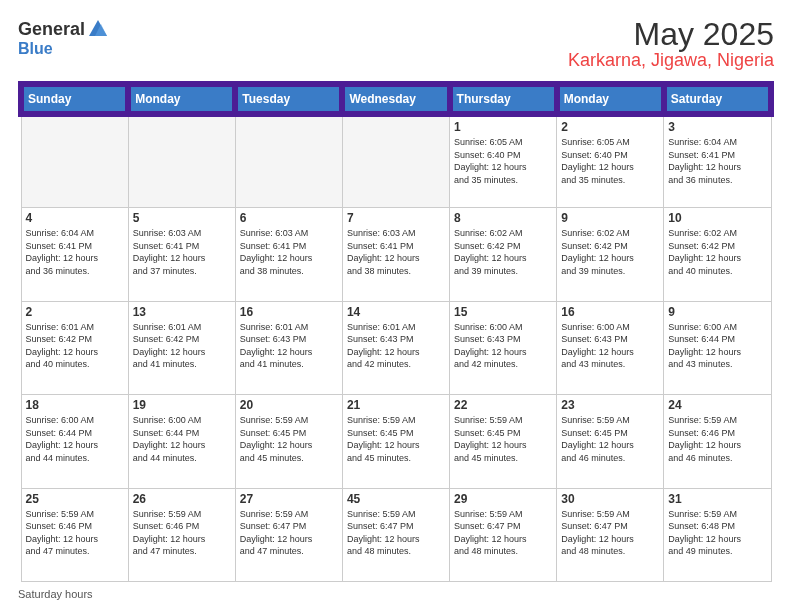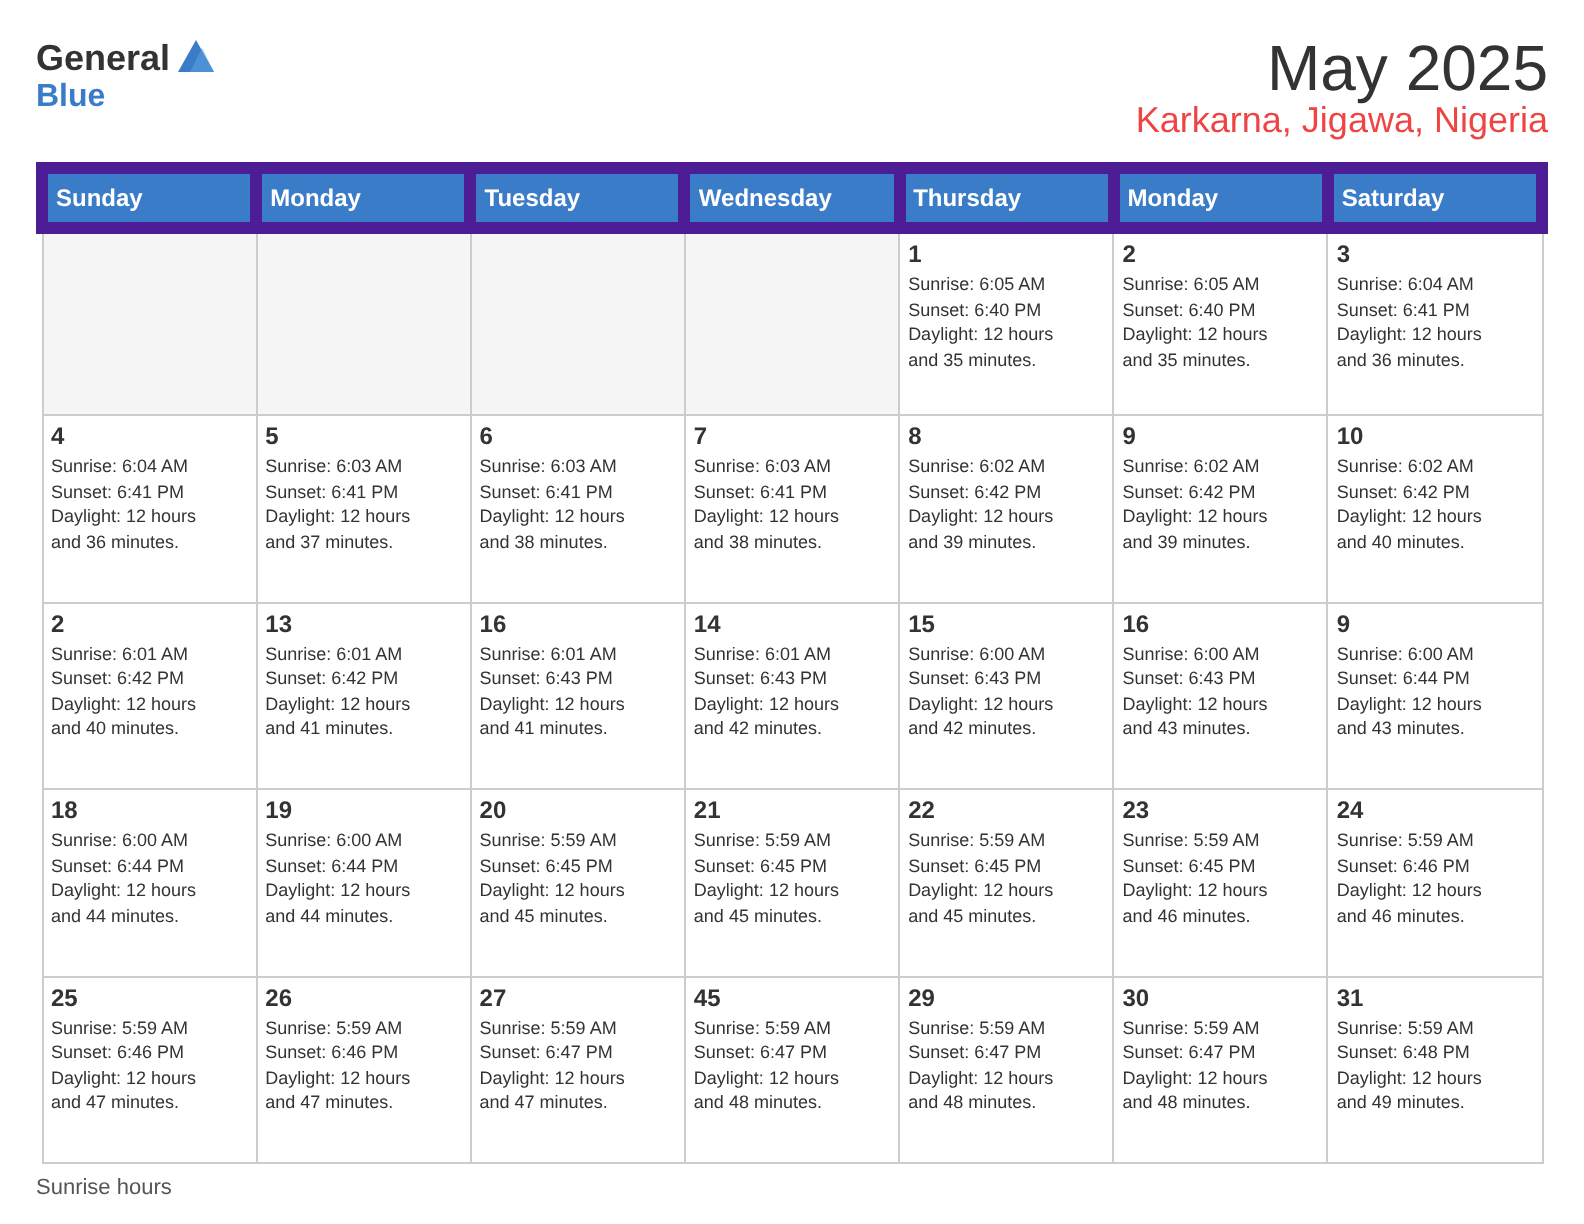--- a/index.html
+++ b/index.html
@@ -368,15 +368,15 @@
             <div class="day-info" style="white-space: pre-line;">Sunrise: 5:59 AM
 Sunset: 6:48 PM
 Daylight: 12 hours
 and 49 minutes.</div>
           </td>
         </tr>
       </tbody>
   </table>
 
   <div class="footer">
-    <span>Sunrise hours</span>
+    <span>Saturday hours</span>
   </div>
 </div>
 
 </body></html>

